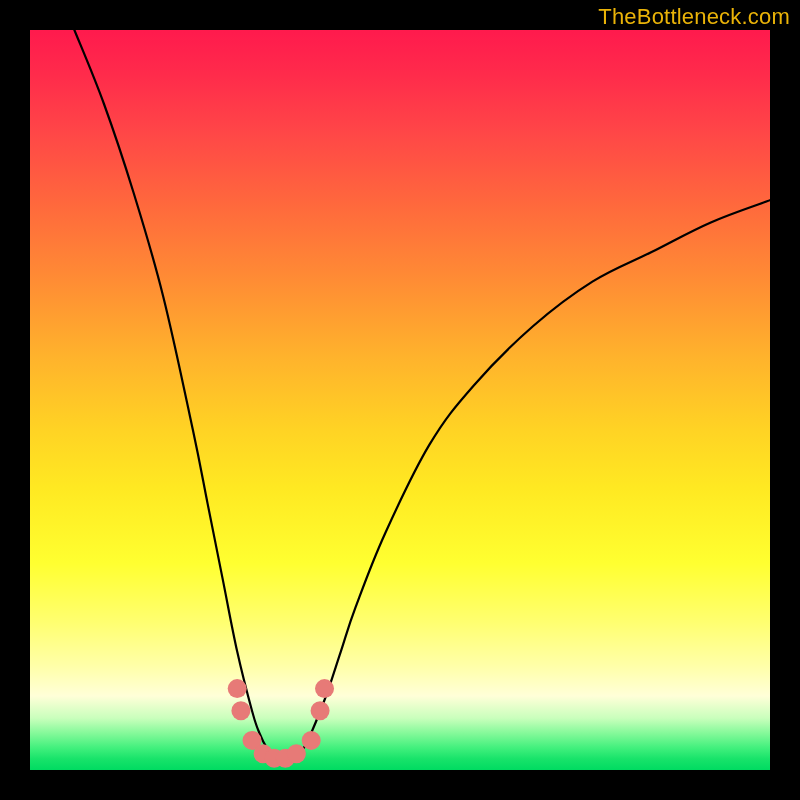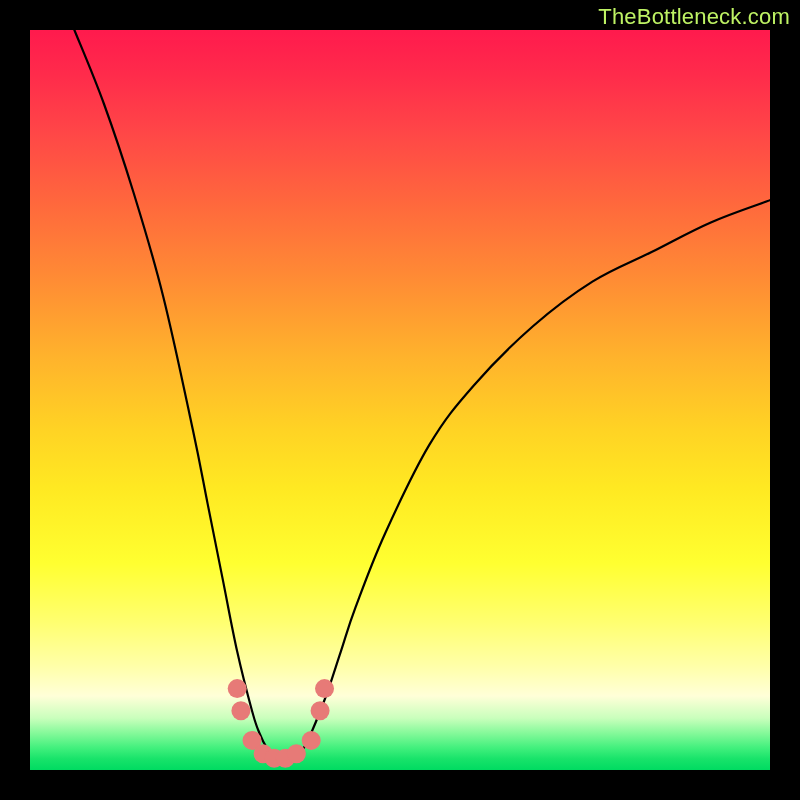--- a/index.html
+++ b/index.html
@@ -50,21 +50,21 @@
       #18e36a 98.5%,
       #00db61 100%
     );
   }
   .watermark {
     position: absolute;
     top: 4px;
     right: 10px;
     font-size: 22px;
     font-weight: 500;
-    color: #bef264;
+    color: #eab308;
     letter-spacing: 0.2px;
     user-select: none;
   }
   svg {
     position: absolute;
     inset: 0;
   }
   .curve {
     fill: none;
     stroke: #000;

